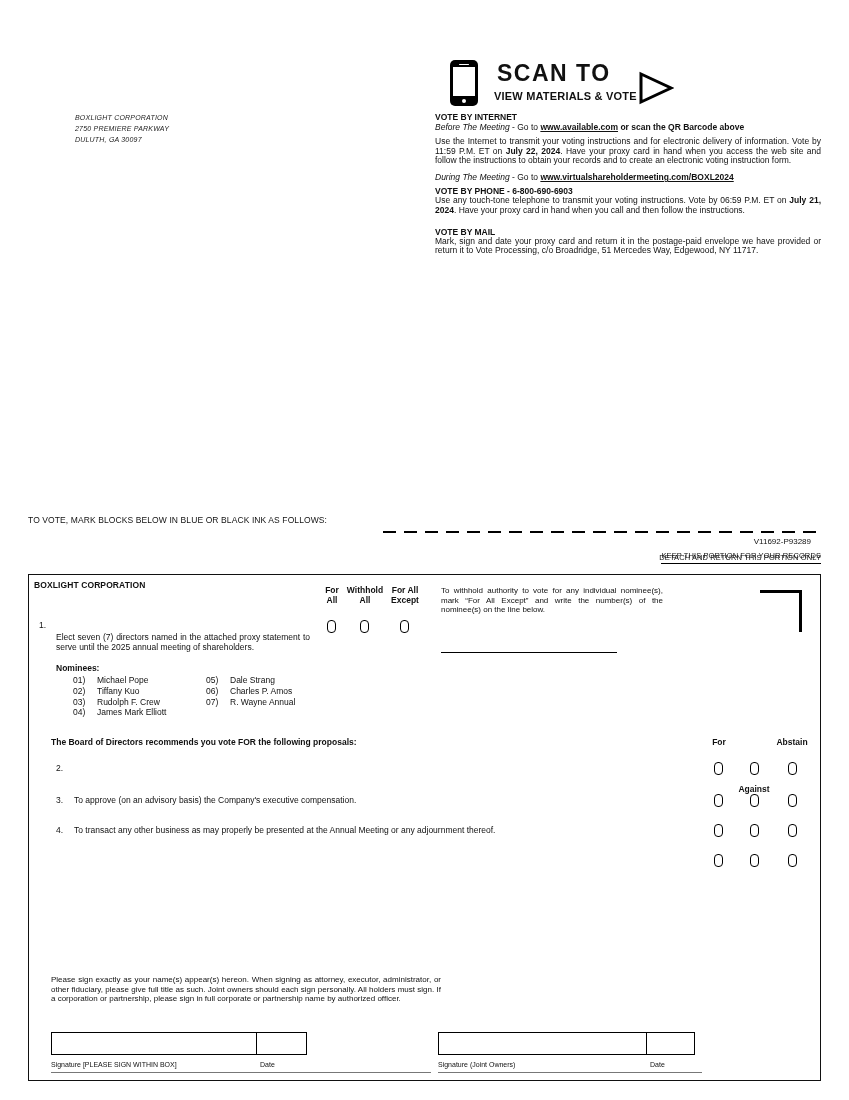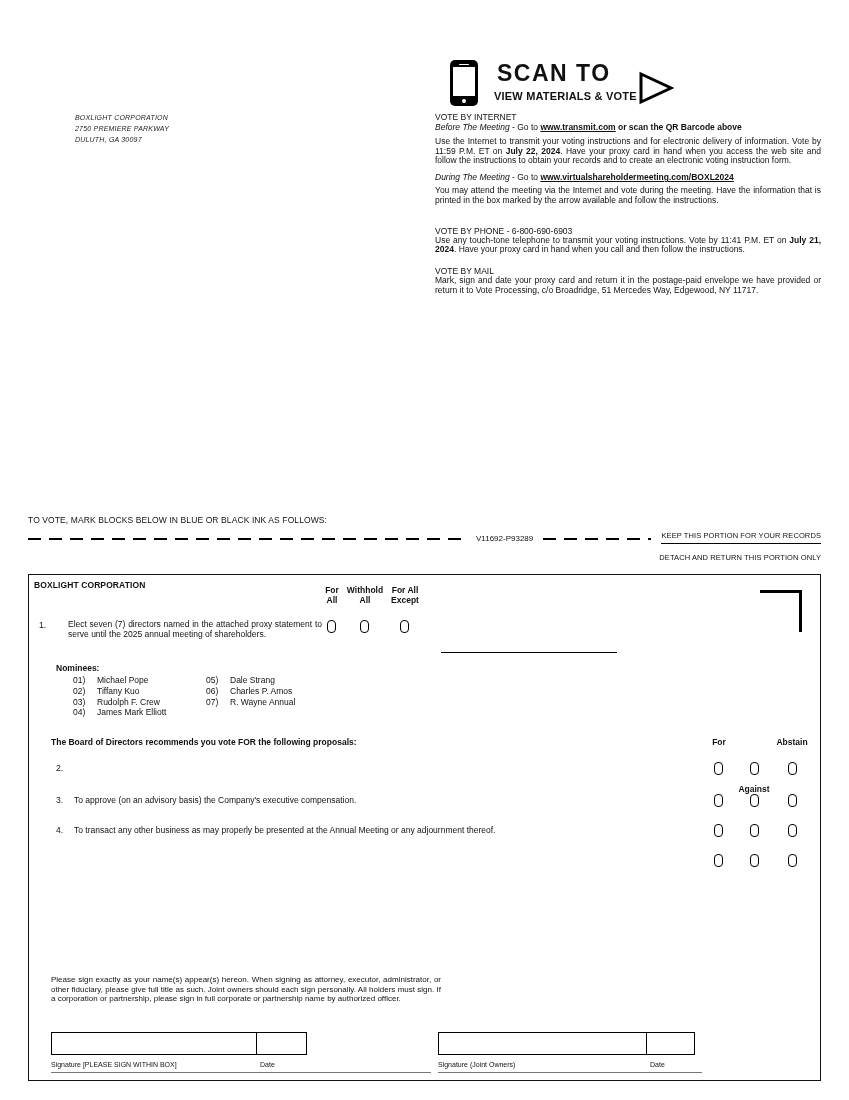--- a/index.html
+++ b/index.html
@@ -17,48 +17,48 @@
   .phone { left:450px; top:60px; width:28px; height:46px; background:#000; border-radius:5px; }
   .phone .spk { position:absolute; top:3.5px; left:9px; right:9px; height:1.5px; background:#fff; border-radius:1px; }
   .phone .screen { position:absolute; left:3px; right:3px; top:7px; bottom:10px; background:#fff; }
   .phone .home { position:absolute; left:50%; bottom:3px; width:4px; height:4px; margin-left:-2px; background:#fff; border-radius:50%; }
   .scan-title { left:497px; top:60px; font-size:23px; font-weight:bold; letter-spacing:1.5px; }
   .scan-sub { left:494px; top:90px; font-size:11px; font-weight:bold; letter-spacing:.2px; }
   .arrow { left:638px; top:71px; }
 
   
   .vote-col { left:435px; top:112px; width:386px; font-size:8.5px; line-height:9.8px; }
-  .vh { font-weight:normal; font-size:8.5px; line-height:10px; }
+  .vh { font-weight:bold; font-size:8.5px; line-height:10px; }
   .jp { text-align:justify; }
   .mb1{margin-bottom:1px}.mb3{margin-bottom:3px}.mb4{margin-bottom:4px}
   .mb7{margin-bottom:7px}.mb11{margin-bottom:11px}.mb20{margin-bottom:20px}
   .link { font-weight:bold; text-decoration:underline; cursor:pointer; }
 
   
   .mark-inst { left:28px; top:515px; font-size:8.5px; letter-spacing:.1px; }
-  .divider-row { left:28px; top:531px; width:793px; display:flex; align-items:flex-end; }
+  .divider-row { left:28px; top:531px; width:793px; display:flex; align-items:flex-end;flex-direction:column; }
   .dash { height:2px; background:repeating-linear-gradient(90deg,#000 0 13px,transparent 13px 21px); margin-bottom:4px; }
   .dash1 { width:438px; }
   .dash2 { flex:1; margin-right:10px; }
   .ctrl { font-size:8px; margin:0 10px; line-height:10px; }
   .keep { font-size:7.5px; line-height:10px; border-bottom:1px solid #000; padding-bottom:2px; letter-spacing:.1px; }
   .valid { left:28px; top:552px; width:793px; text-align:center; font-weight:bold; font-size:9px; }
   .detach { right:28px; top:553px; font-size:7.5px; letter-spacing:.1px; }
 
   
   .card { left:28px; top:574px; width:793px; height:507px; border:1.5px solid #111; background:#fff; }
   .company { left:5px; top:5px; font-size:8.5px; font-weight:bold; letter-spacing:.1px; }
   .rec1 { left:22px; top:18px; width:242px; font-weight:bold; font-size:8.5px; line-height:10px; text-align:justify; }
   .colh { font-size:8.5px; font-weight:bold; line-height:9.5px; text-align:center; white-space:pre-line; top:11px; }
   .ch1 { left:286px; width:34px; } .ch2 { left:314px; width:44px; } .ch3 { left:354px; width:44px; }
   .wnote { left:412px; top:11px; width:222px; font-size:8px; line-height:9.6px; text-align:justify; }
   .corner { left:731px; top:15px; width:42px; height:42px; border-top:3px solid #000; border-right:3px solid #000; }
   .fs85 { font-size:8.5px; line-height:10px; }
   .item1-num { left:10px; top:45px; }
-  .item1-text { left:27px; top:44px; width:254px; text-align:justify;margin-left:12px; }
+  .item1-text { left:27px; top:57px; width:254px; text-align:justify; }
   .cb { width:9px; height:13px; border:1.5px solid #000; border-radius:4px; background:#fff; cursor:pointer; }
   .wline { left:412px; top:77px; width:176px; height:0; border-bottom:1.2px solid #000; cursor:text; }
   .nom-label { left:27px; top:88px; font-weight:bold; }
   .nom-col { top:100px; font-size:8.5px; }
   .nc1 { left:44px; } .nc2 { left:177px; }
   .nom-row { display:flex; line-height:10.8px; }
   .nom-num { width:24px; }
   .rec2 { left:22px; top:162px; font-weight:bold; font-size:8.5px; }
   .vhdr { top:162px; font-weight:bold; font-size:8.5px; text-align:center; }
   .vh-for { left:672px; width:36px; } .vh-against { left:702px; width:46px;margin-top:47px; } .vh-abstain { left:740px; width:46px; }
@@ -89,27 +89,26 @@
     <div class="home"></div>
   </div>
   <div class="abs scan-title">SCAN TO</div>
   <div class="abs scan-sub">VIEW MATERIALS &amp; VOTE</div>
   <svg class="abs arrow" width="36" height="34" viewBox="0 0 36 34">
     <polygon points="3,3 33,17 3,31" fill="none" stroke="#000" stroke-width="3"></polygon>
   </svg>
 
   <div class="abs vote-col">
     <div class="vh mb1">VOTE BY INTERNET</div>
-    <div class="mb4"><span class="it">Before The Meeting</span><span> - Go to </span><span class="link">www.transmit.com</span><span class="b"> or scan the QR Barcode above</span></div>
+    <div class="mb4"><span class="it">Before The Meeting</span><span> - Go to </span><span class="link">www.available.com</span><span class="b"> or scan the QR Barcode above</span></div>
     <div class="jp mb7"><span>Use the Internet to transmit your voting instructions and for electronic delivery of information. Vote by 11:59 P.M. ET on </span><span class="b">July 22, 2024</span><span>. Have your proxy card in hand when you access the web site and follow the instructions to obtain your records and to create an electronic voting instruction form.</span></div>
     <div class="mb3"><span class="it">During The Meeting</span><span> - Go to </span><span class="link">www.virtualshareholdermeeting.com/BOXL2024</span></div>
-    <div class="jp mb20">You may attend the meeting via the Internet and vote during the meeting. Have the information that is printed in the box marked by the arrow available and follow the instructions.</div>
 
     <div class="vh">VOTE BY PHONE - 6-800-690-6903</div>
-    <div class="jp mb11"><span>Use any touch-tone telephone to transmit your voting instructions. Vote by 11:41 P.M. ET on </span><span class="b">July 21, 2024</span><span>. Have your proxy card in hand when you call and then follow the instructions.</span></div>
+    <div class="jp mb11"><span>Use any touch-tone telephone to transmit your voting instructions. Vote by 06:59 P.M. ET on </span><span class="b">July 21, 2024</span><span>. Have your proxy card in hand when you call and then follow the instructions.</span></div>
 
     <div class="vh">VOTE BY MAIL</div>
     <div class="jp">Mark, sign and date your proxy card and return it in the postage-paid envelope we have provided or return it to Vote Processing, c/o Broadridge, 51 Mercedes Way, Edgewood, NY 11717.</div>
   </div>
 
   <div class="abs mark-inst">TO VOTE, MARK BLOCKS BELOW IN BLUE OR BLACK INK AS FOLLOWS:</div>
   <div class="abs divider-row">
     <div class="dash dash1"></div>
     <div class="ctrl">V11692-P93289</div>
     <div class="dash dash2"></div>
@@ -121,20 +120,21 @@
 
     <div class="abs company">BOXLIGHT CORPORATION</div>
 
     <div class="abs colh ch1">For
 All</div>
     <div class="abs colh ch2">Withhold
 All</div>
     <div class="abs colh ch3">For All
 Except</div>
 
+    <div class="abs wnote">To withhold authority to vote for any individual nominee(s), mark “For All Except” and write the number(s) of the nominee(s) on the line below.</div>
     <div class="abs corner"></div>
 
     <div class="abs fs85 item1-num">1.</div>
     <div class="abs fs85 item1-text">Elect seven (7) directors named in the attached proxy statement to serve until the 2025 annual meeting of shareholders.</div>
     <div class="abs cb" style="left:298px;top:45px"></div>
     <div class="abs cb" style="left:331px;top:45px"></div>
     <div class="abs cb" style="left:371px;top:45px"></div>
 
     <div class="abs wline"></div>
 

